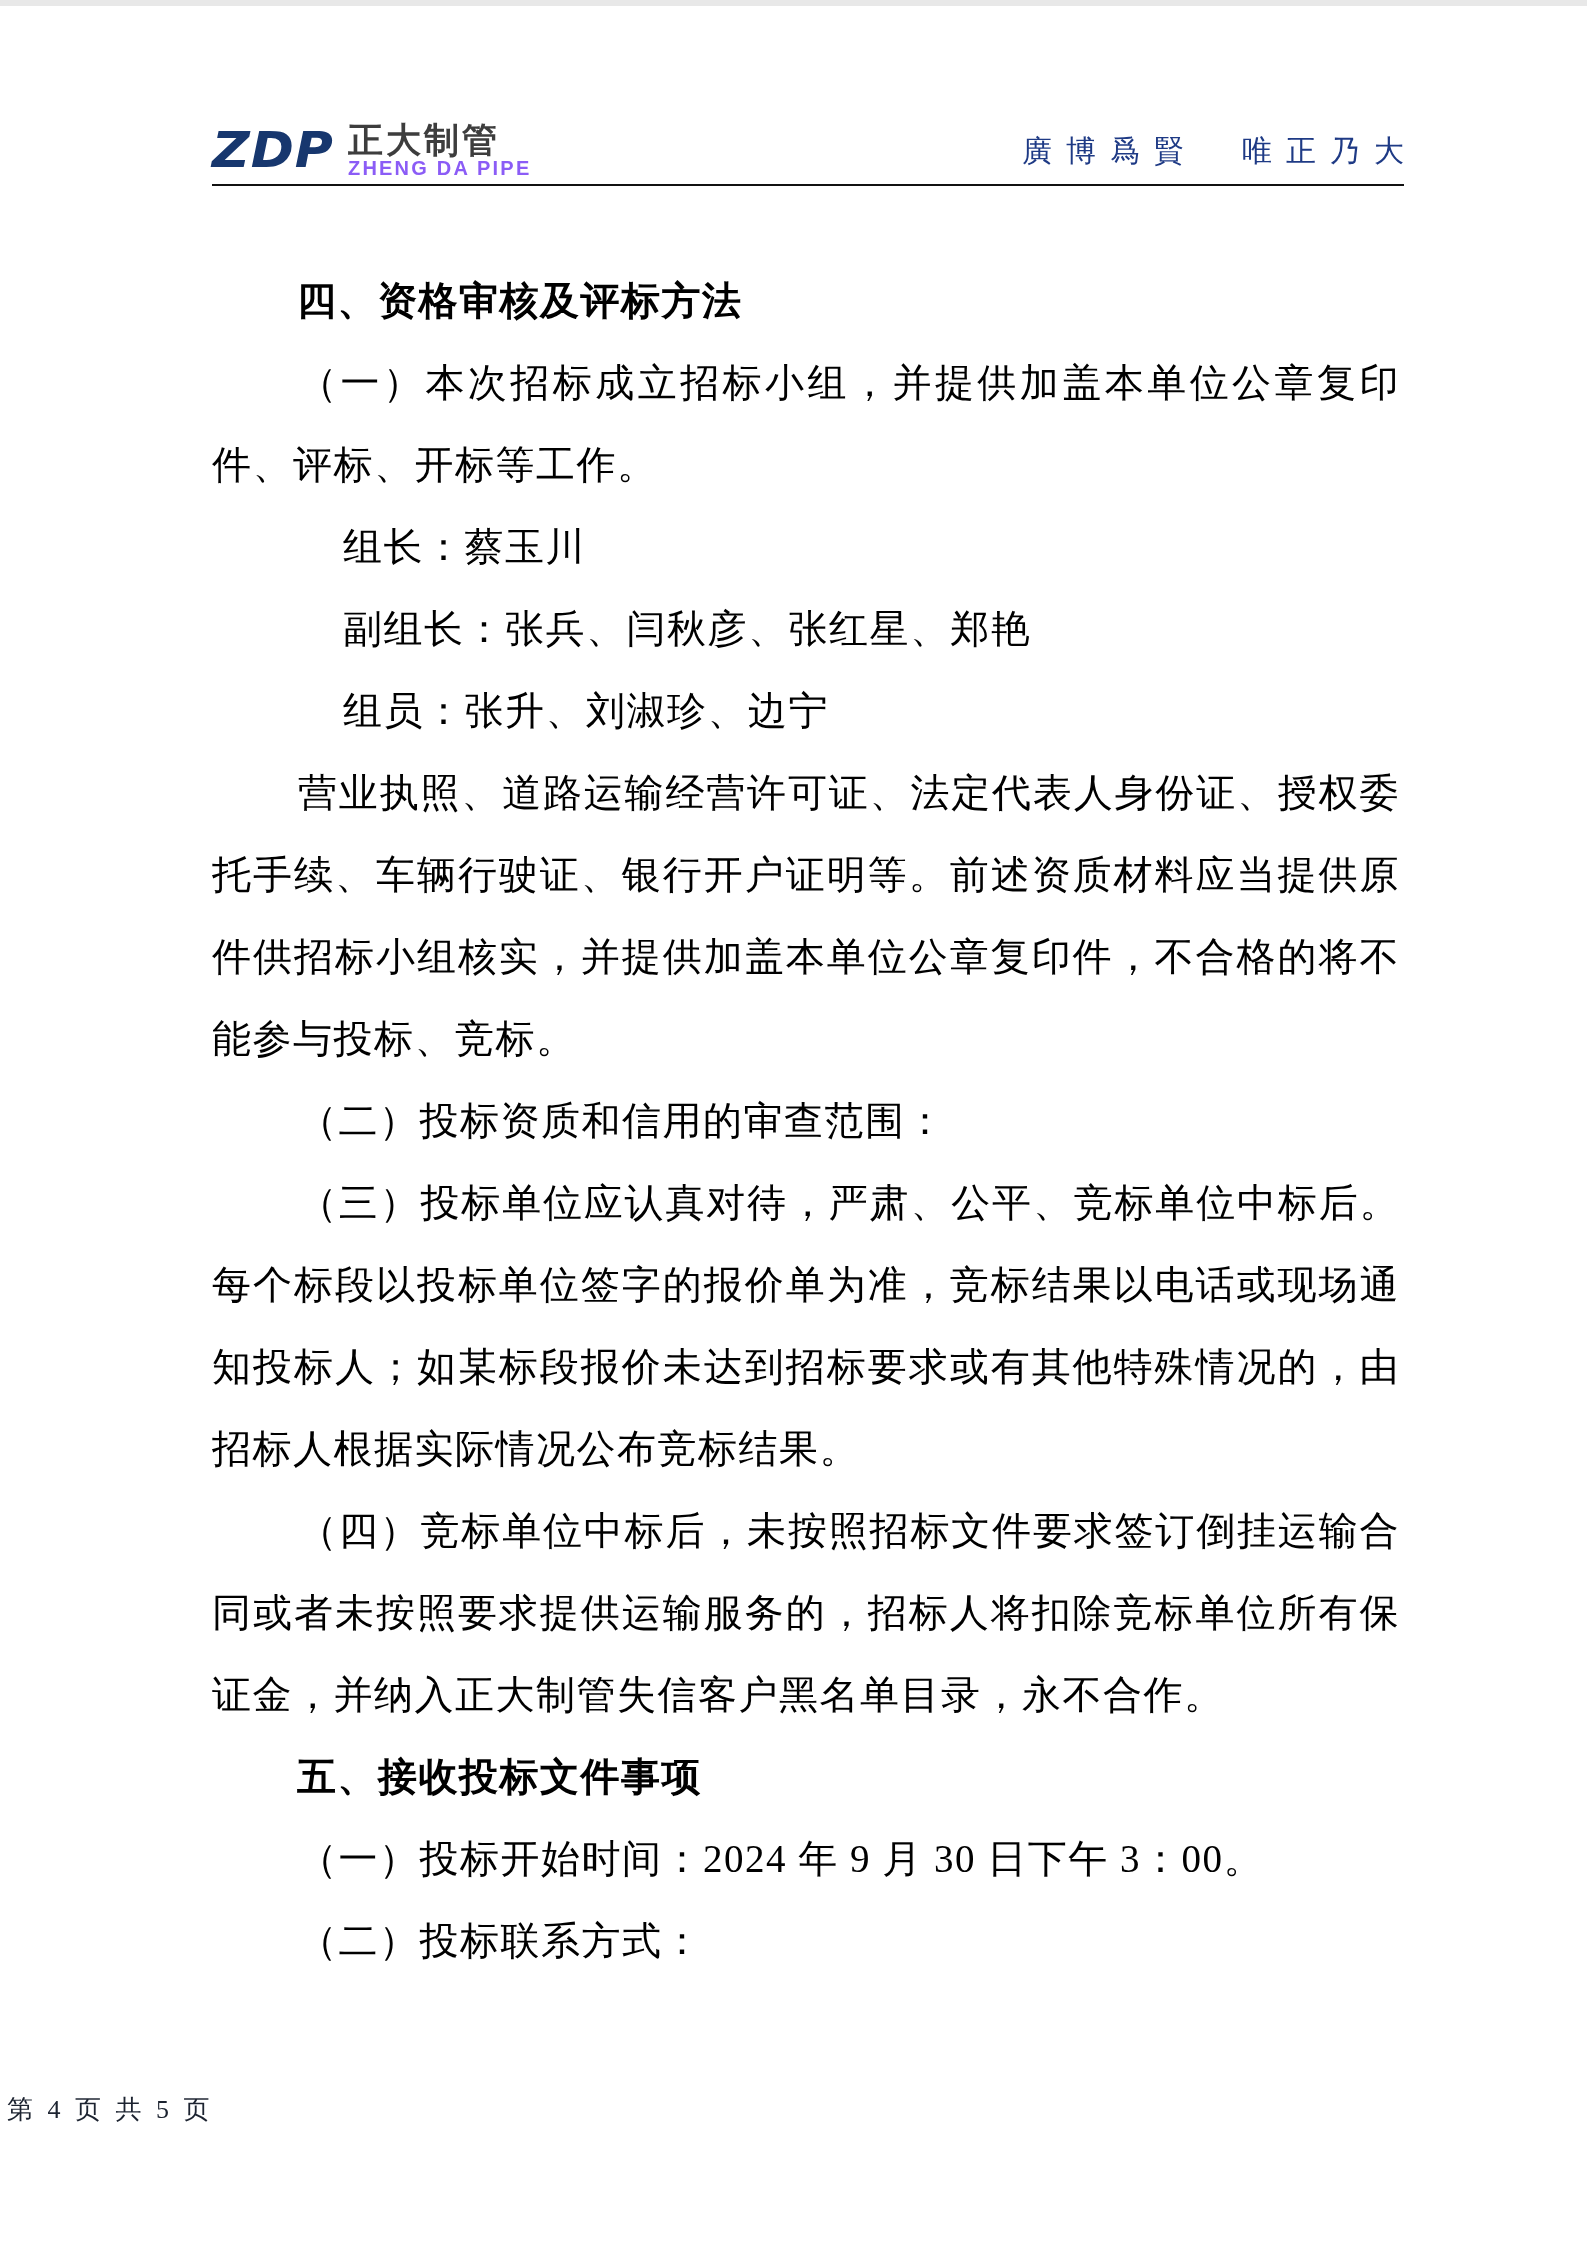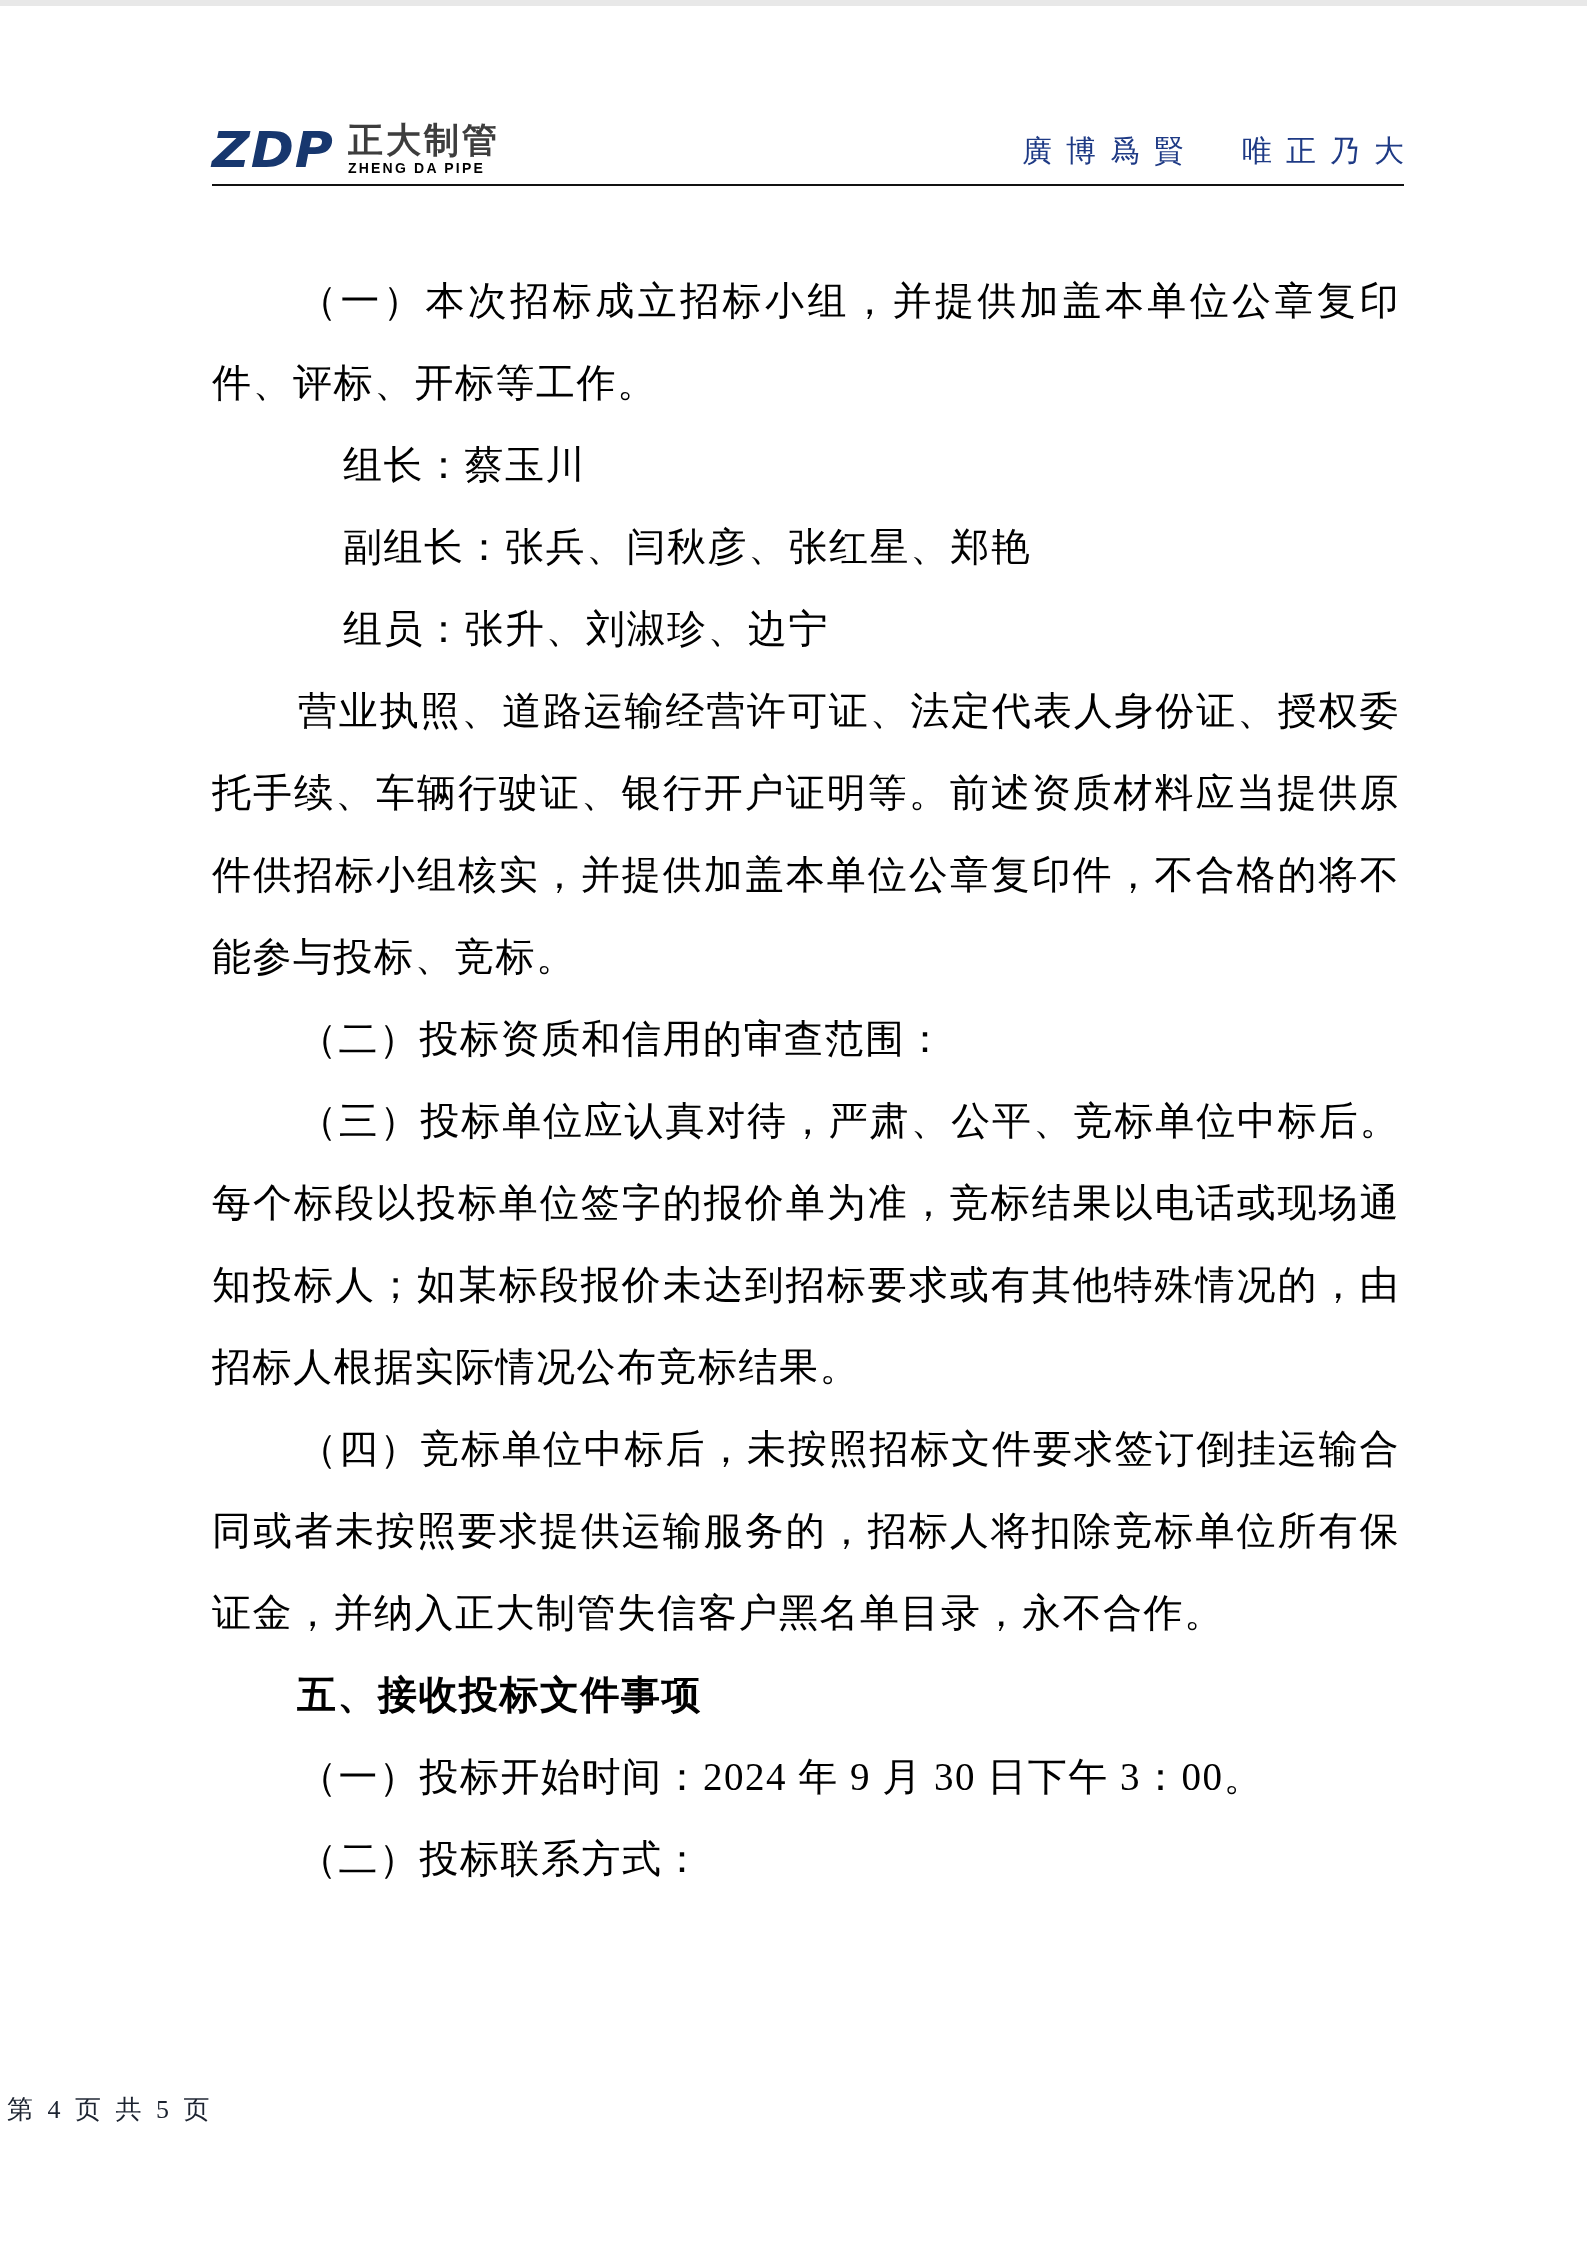--- a/index.html
+++ b/index.html
@@ -38,24 +38,24 @@
     font-family: "DejaVu Sans", sans-serif;
     font-weight: bold;
     font-size: 35px;
     line-height: 37px;
     letter-spacing: 3px;
     color: #3d3d3d;
   }
   .logo-en {
     font-family: "Liberation Sans", sans-serif;
     font-weight: bold;
-    font-size: 14px;
+    font-size: 20px;
     line-height: 18px;
     letter-spacing: 2.2px;
-    color: #000000;
+    color: #8b5cf6;
   }
   .slogan {
     position: absolute;
     left: 1022px;
     top: 128px;
     font-size: 30px;
     line-height: 34px;
     letter-spacing: 14px;
     color: #1e3a85;
     white-space: nowrap;
@@ -113,20 +113,21 @@
       <div class="logo-cn">正大制管</div>
       <div class="logo-en">ZHENG DA PIPE</div>
     </div>
   </div>
 
   <div class="slogan">廣博爲賢　唯正乃大</div>
 
   <div class="header-rule"></div>
 
   <div class="doc-body">
+      <p class="heading">四、资格审核及评标方法</p>
       <p class="paragraph">（一）本次招标成立招标小组，并提供加盖本单位公章复印件、评标、开标等工作。</p>
       <p class="subline">组长：蔡玉川</p>
       <p class="subline">副组长：张兵、闫秋彦、张红星、郑艳</p>
       <p class="subline">组员：张升、刘淑珍、边宁</p>
       <p class="paragraph">营业执照、道路运输经营许可证、法定代表人身份证、授权委托手续、车辆行驶证、银行开户证明等。前述资质材料应当提供原件供招标小组核实，并提供加盖本单位公章复印件，不合格的将不能参与投标、竞标。</p>
       <p class="paragraph">（二）投标资质和信用的审查范围：</p>
       <p class="paragraph">（三）投标单位应认真对待，严肃、公平、竞标单位中标后。每个标段以投标单位签字的报价单为准，竞标结果以电话或现场通知投标人；如某标段报价未达到招标要求或有其他特殊情况的，由招标人根据实际情况公布竞标结果。</p>
       <p class="paragraph">（四）竞标单位中标后，未按照招标文件要求签订倒挂运输合同或者未按照要求提供运输服务的，招标人将扣除竞标单位所有保证金，并纳入正大制管失信客户黑名单目录，永不合作。</p>
       <p class="heading">五、接收投标文件事项</p>
       <p class="paragraph">（一）投标开始时间：2024 年 9 月 30 日下午 3：00。</p>

